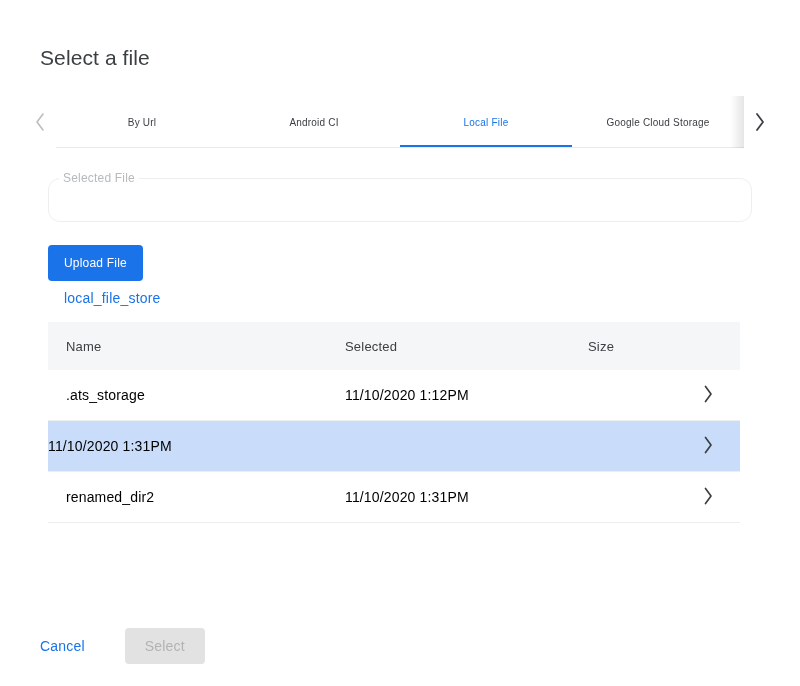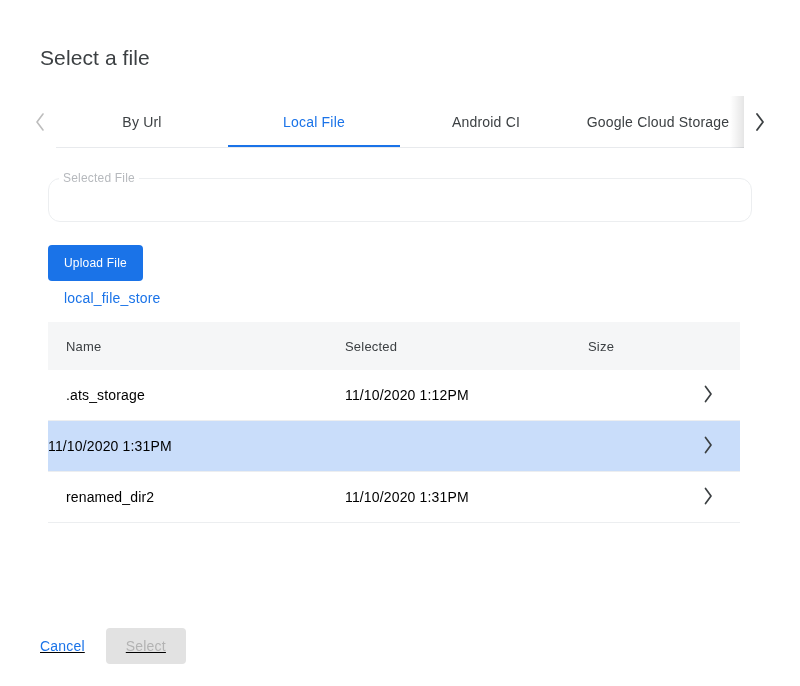--- a/index.html
+++ b/index.html
@@ -75,21 +75,21 @@
     display: flex;
     align-items: stretch;
     position: relative;
     overflow: hidden;
   }
   .tab {
     flex: 1 1 0;
     display: flex;
     align-items: center;
     justify-content: center;
-    font-size: 14px;
+    font-size: 10px;
     color: #3c4043;
     letter-spacing: .2px;
     position: relative;
     white-space: nowrap;
     cursor: pointer;
     user-select: none;
   }
   .tab.active { color: #1a73e8; font-weight: 500; }
   .tab.active::after {
     content: "";
@@ -213,22 +213,21 @@
   .c-chevron   { flex: 0 0 64px; display: flex; align-items: center; justify-content: center; }
   .c-chevron svg path { stroke: #3c4043; }
 
   
   .footer {
     position: absolute;
     left: 24px;
     bottom: 22px;
     display: flex;
     align-items: center;
-    gap: 5px;
-    text-decoration: underline;
+    gap: 24px;
   }
   .btn-text {
     height: 36px;
     padding: 0 16px;
     display: flex;
     align-items: center;
     justify-content: center;
     background: transparent;
     border: 0;
     border-radius: 4px;
@@ -271,25 +270,25 @@
         <svg width="14" height="22" viewBox="0 0 14 22" fill="none">
           <path d="M10 3 L4 11 L10 19" stroke="#bdbdbd" stroke-width="1.6" stroke-linecap="round" stroke-linejoin="round"></path>
         </svg>
       </span>
     </div>
 
     <div class="tab-strip">
       <div class="tab">
         <span>By Url</span>
       </div>
+      <div class="tab">
+        <span>Android CI</span>
+      </div>
       <div class="tab active">
         <span>Local File</span>
-      </div>
-      <div class="tab">
-        <span>Android CI</span>
       </div>
       <div class="tab">
         <span>Google Cloud Storage</span>
       </div>
     </div>
 
     <div class="tab-nav next">
       <span>
         <svg width="14" height="22" viewBox="0 0 14 22" fill="none">
           <path d="M4 3 L10 11 L4 19" stroke="#3c4043" stroke-width="1.8" stroke-linecap="round" stroke-linejoin="round"></path>

